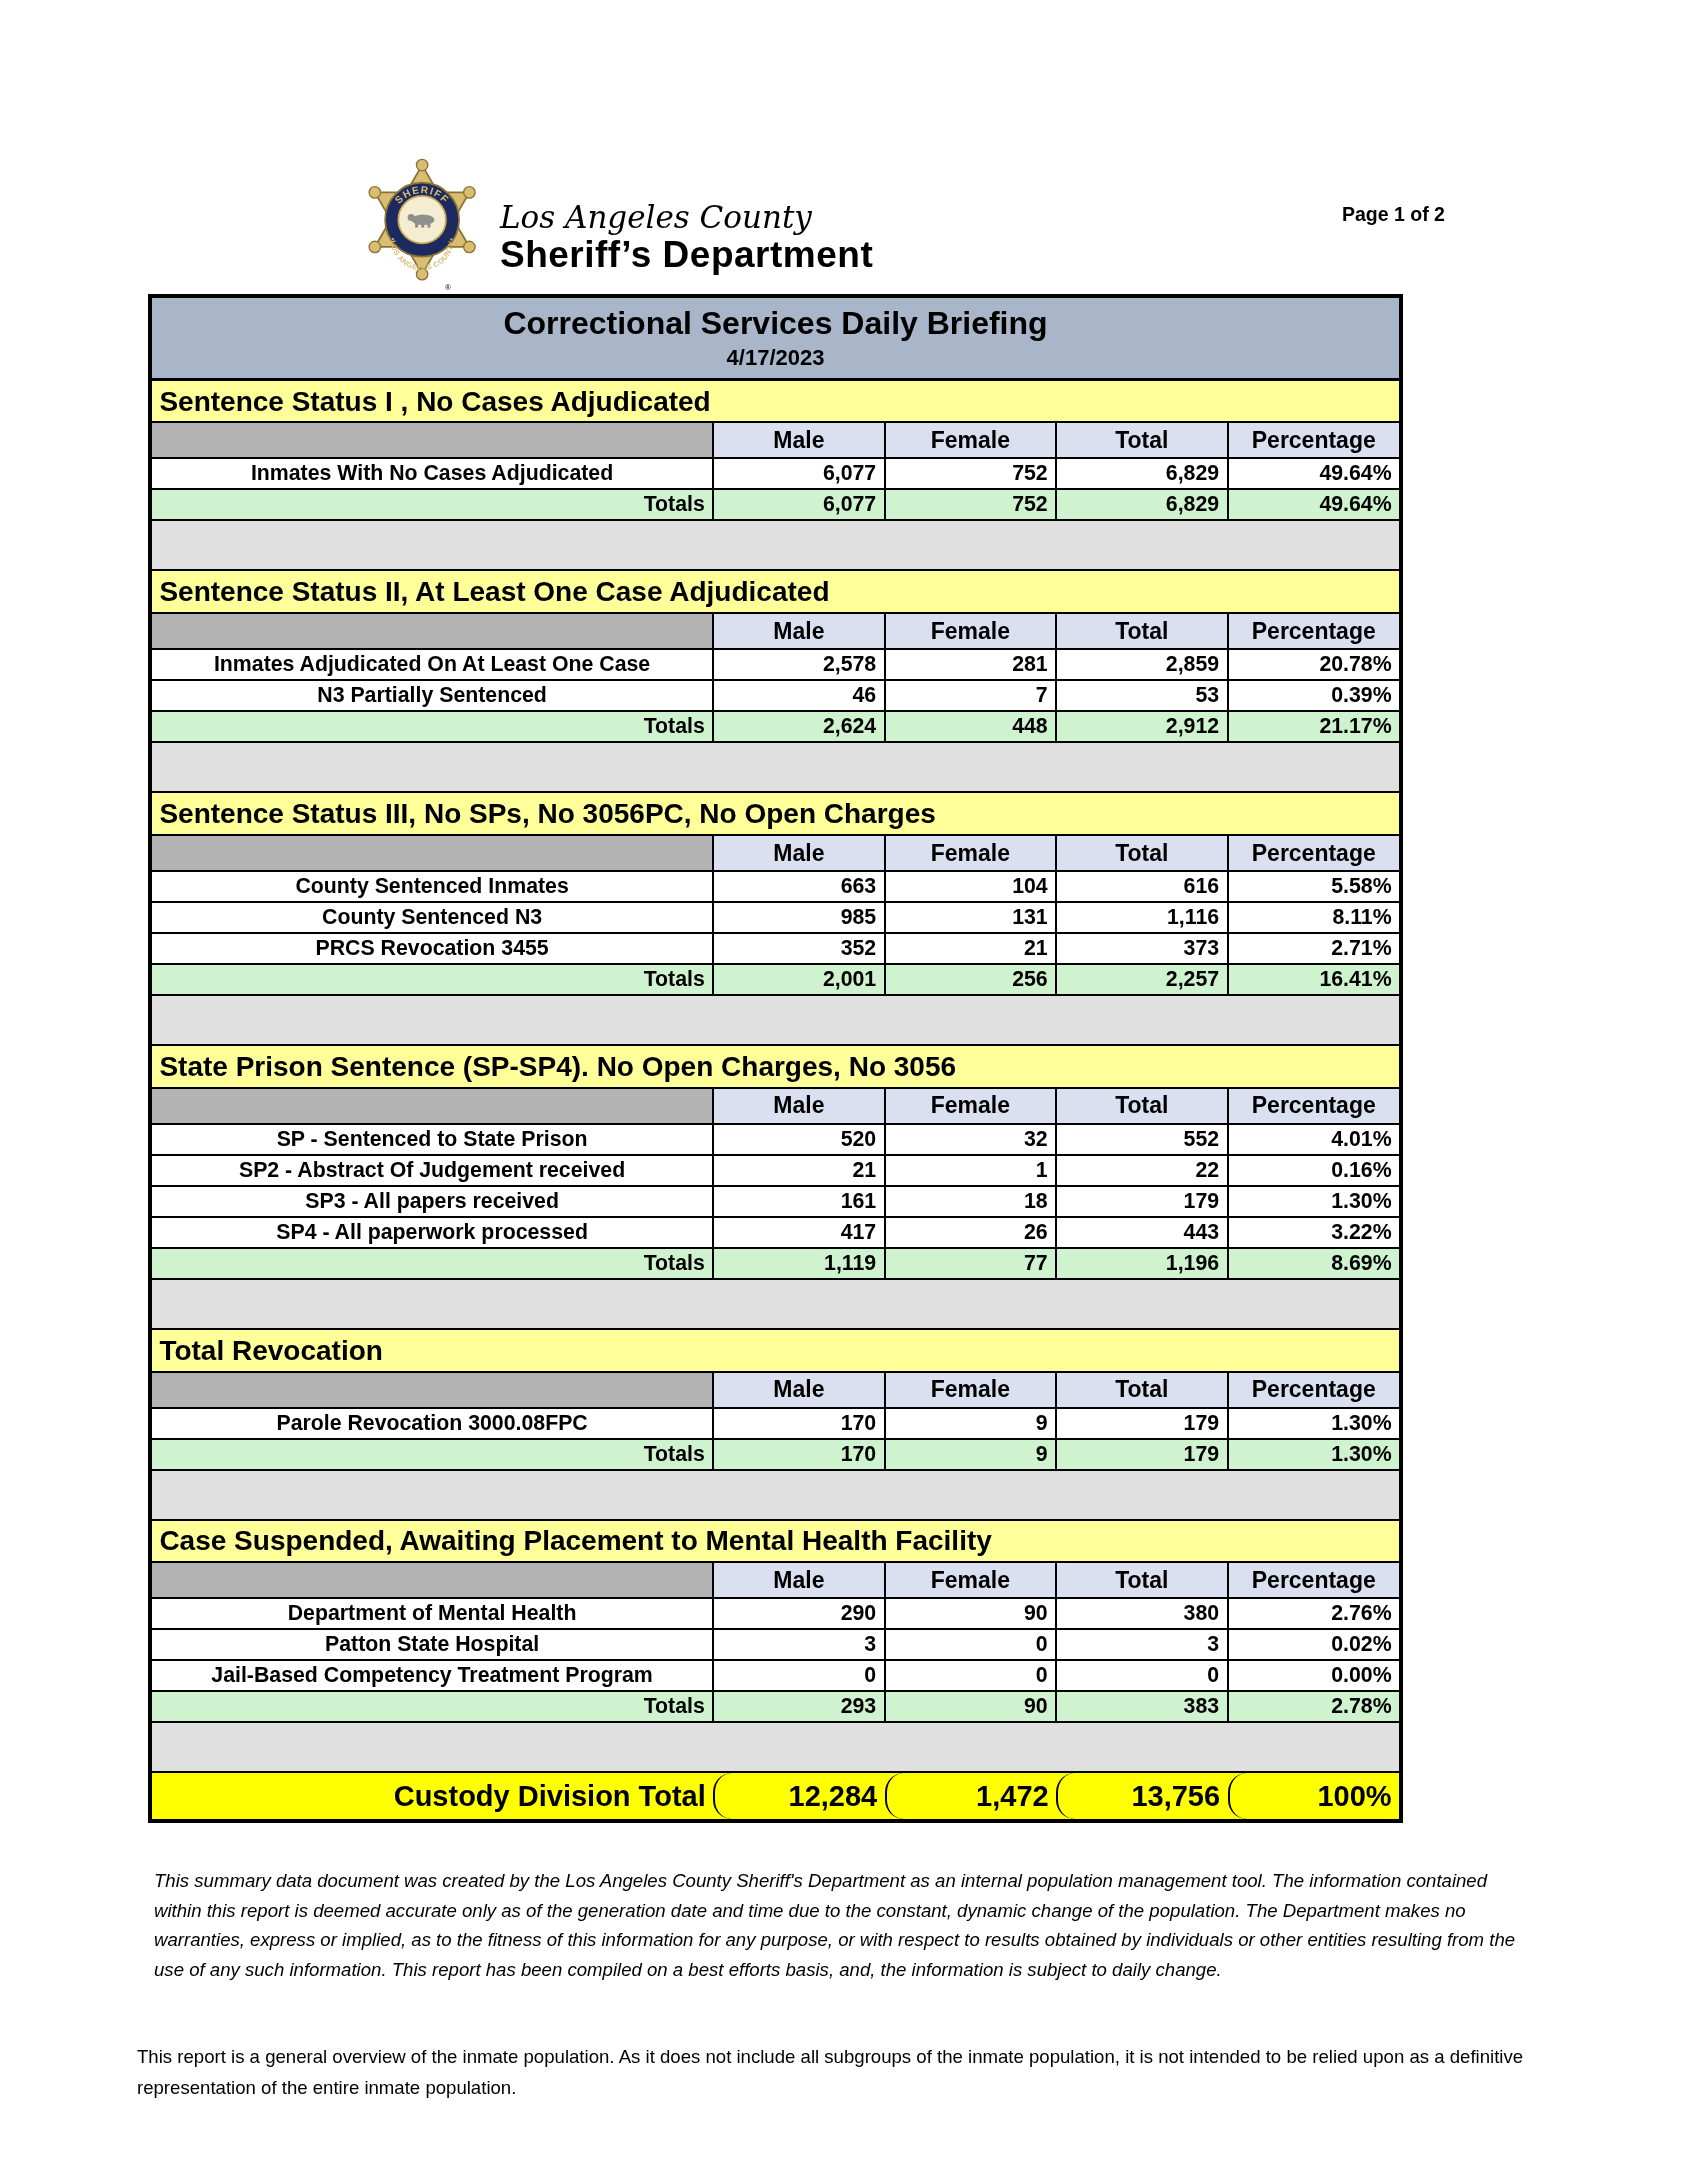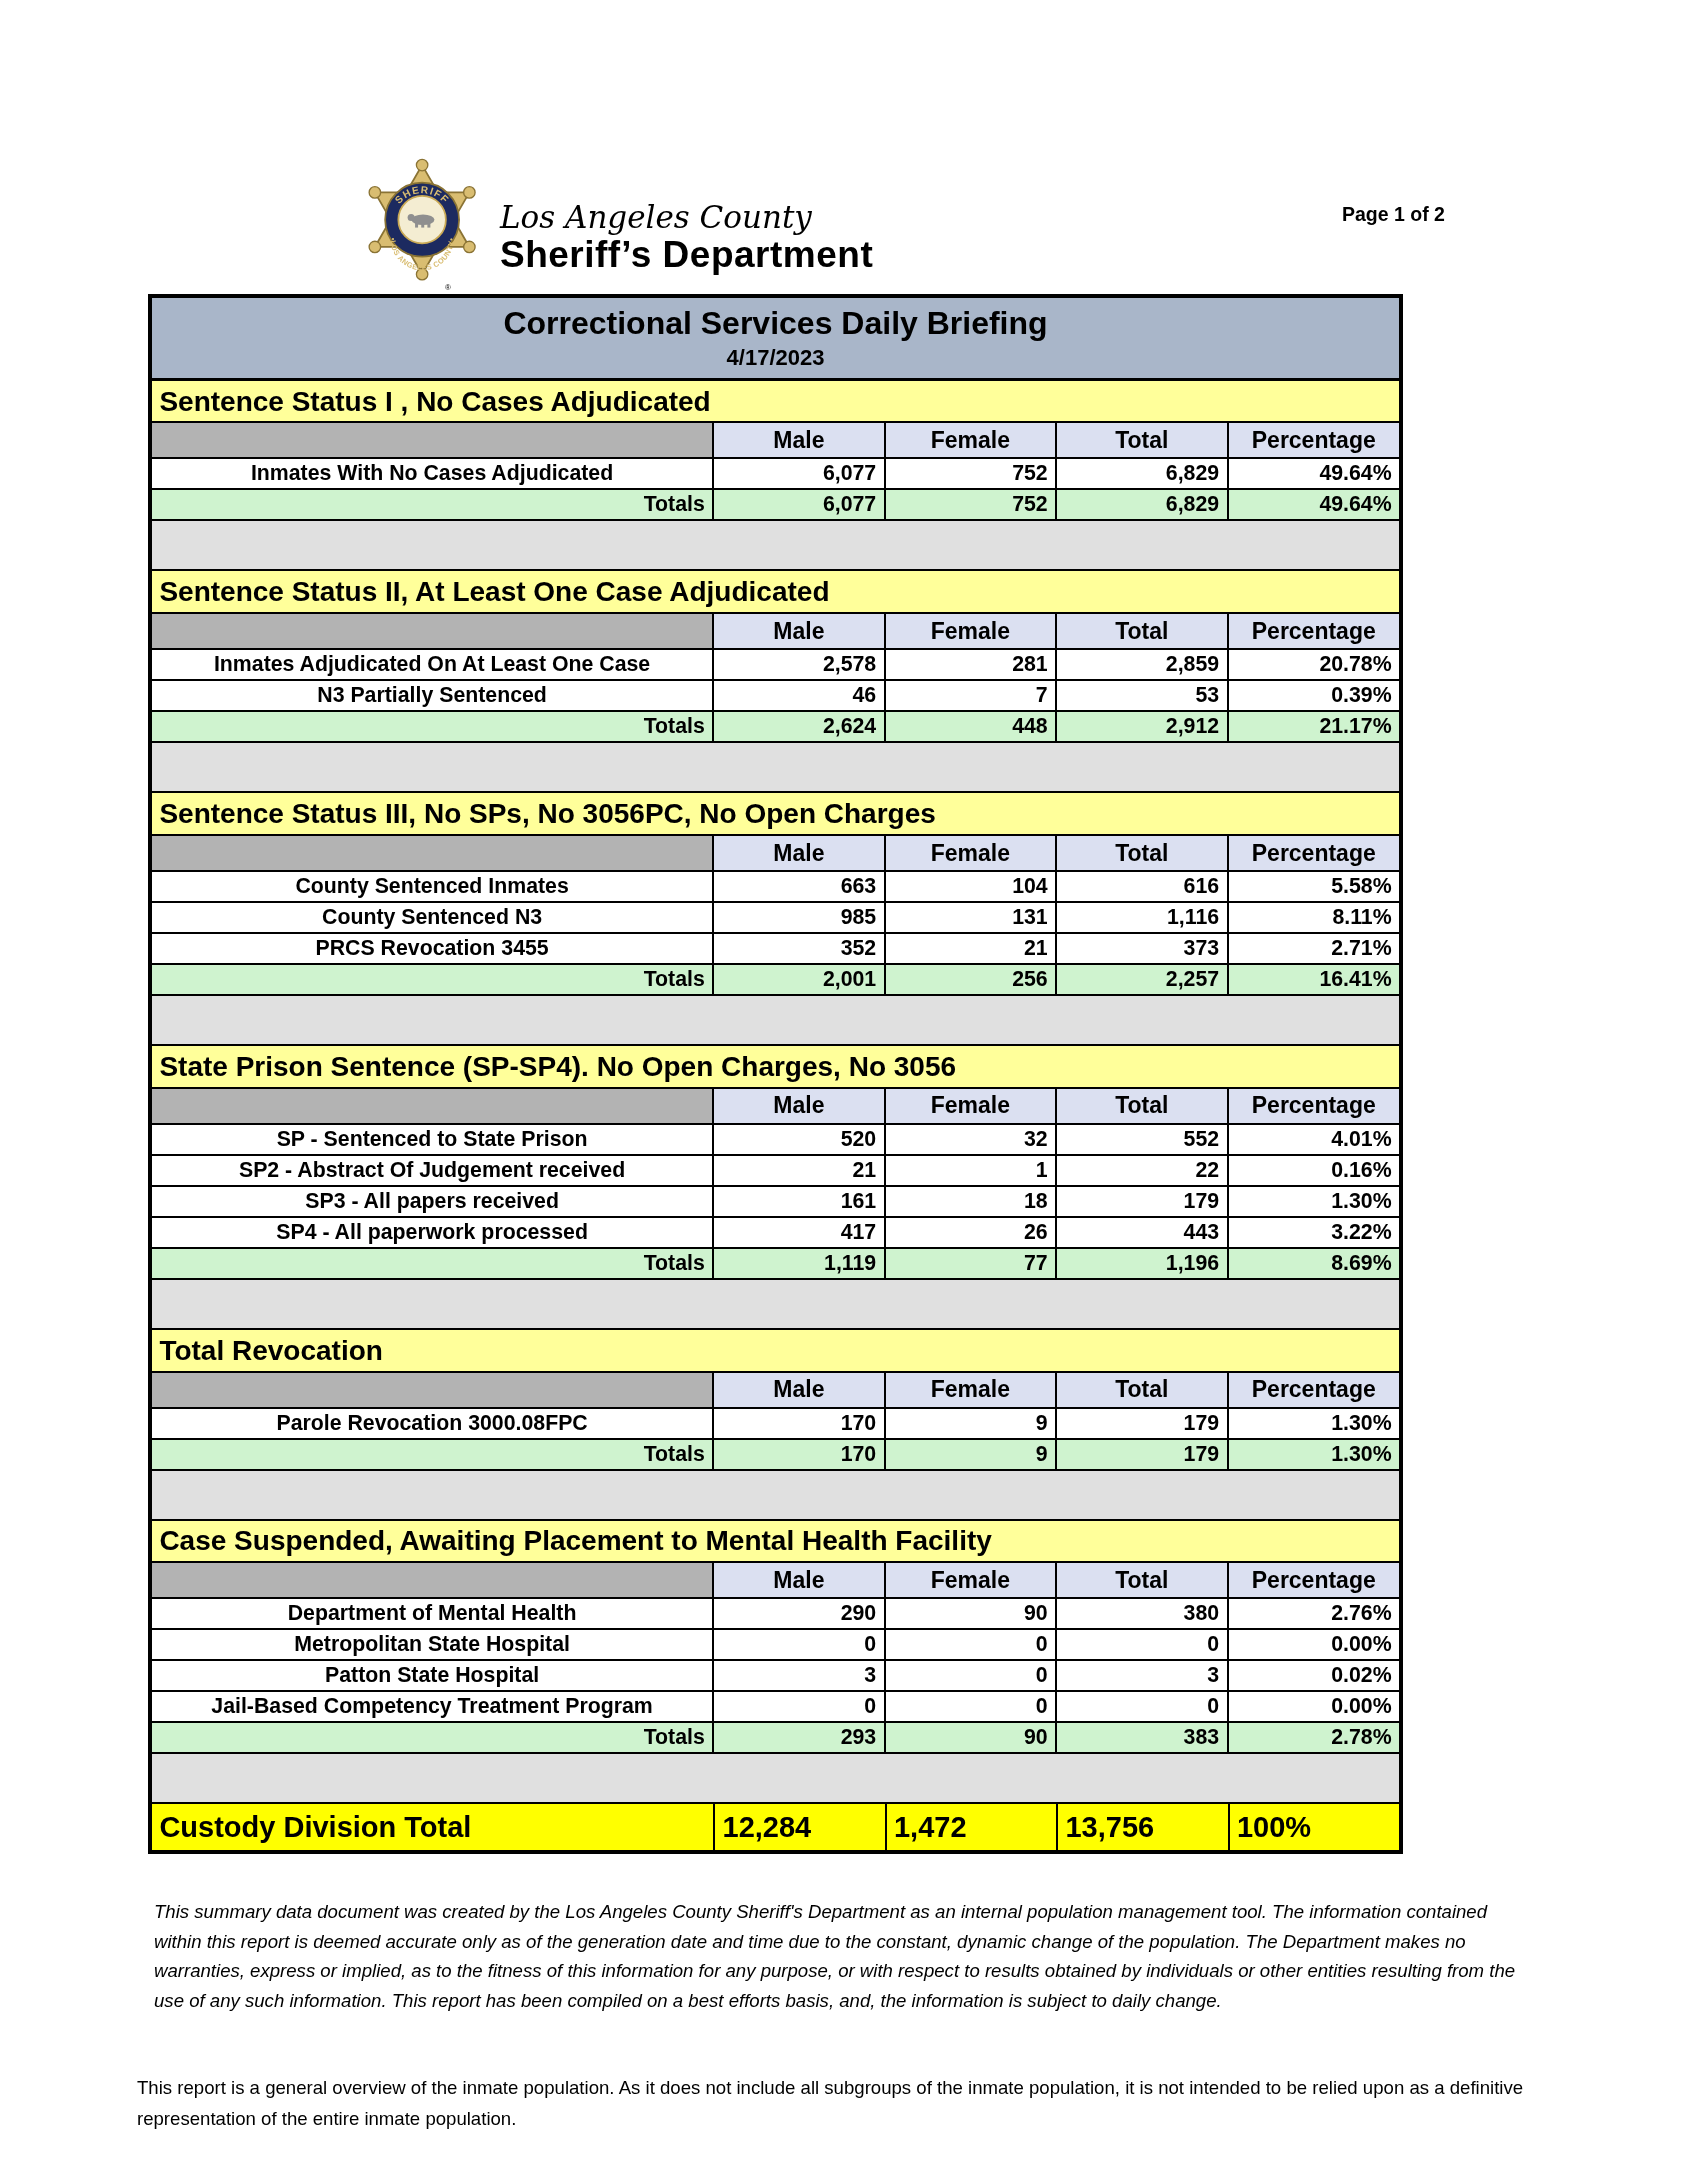--- a/index.html
+++ b/index.html
@@ -40,21 +40,21 @@
   .grid th:last-child,  .grid td:last-child  { border-right:none; }
   th.corner { background:#b3b3b3; }
   th.col { background:#dbe0f1; text-align:center; font-size:23px; height:35px; }
   td.label { text-align:center; }
   td.num { text-align:right; }
   tr.totals td { background:#cff3cf; }
   tr.totals td.label { text-align:right; }
   .spacer { height:48px; background:#e0e0e0; border-bottom:2.8px solid #000; }
 
   .grand-total { display:flex; background:#ffff00; font-weight:bold; height:46px; line-height:46px; font-size:29px; }
-  .grand-total > div { box-sizing:border-box; padding:0 7.4px; text-align:left; white-space:nowrap; overflow:hidden; }
+  .grand-total > div { box-sizing:border-box; padding:0 7.4px; text-align:right; white-space:nowrap; overflow:hidden;border-radius:19px; }
   .gt-label { width:45%; }
   .gt-num { width:13.75%; border-left:2.8px solid #000; }
 
   
   .disclaimer {
     margin:43px 148px 0 154px; width:1373px;
     font-size:18.6px; font-style:italic; line-height:1.58;
   }
   .footnote {
     margin:58px 130px 0 137px; width:1410px;
@@ -371,27 +371,20 @@
       </thead>
       <tbody>
               <tr>
                 <td class="label">Department of Mental Health</td>
                 <td class="num">290</td>
                 <td class="num">90</td>
                 <td class="num">380</td>
                 <td class="num">2.76%</td>
               </tr>
               <tr>
-                <td class="label">Metropolitan State Hospital</td>
-                <td class="num">0</td>
-                <td class="num">0</td>
-                <td class="num">0</td>
-                <td class="num">0.00%</td>
-              </tr>
-              <tr>
                 <td class="label">Patton State Hospital</td>
                 <td class="num">3</td>
                 <td class="num">0</td>
                 <td class="num">3</td>
                 <td class="num">0.02%</td>
               </tr>
               <tr>
                 <td class="label">Jail-Based Competency Treatment Program</td>
                 <td class="num">0</td>
                 <td class="num">0</td>

